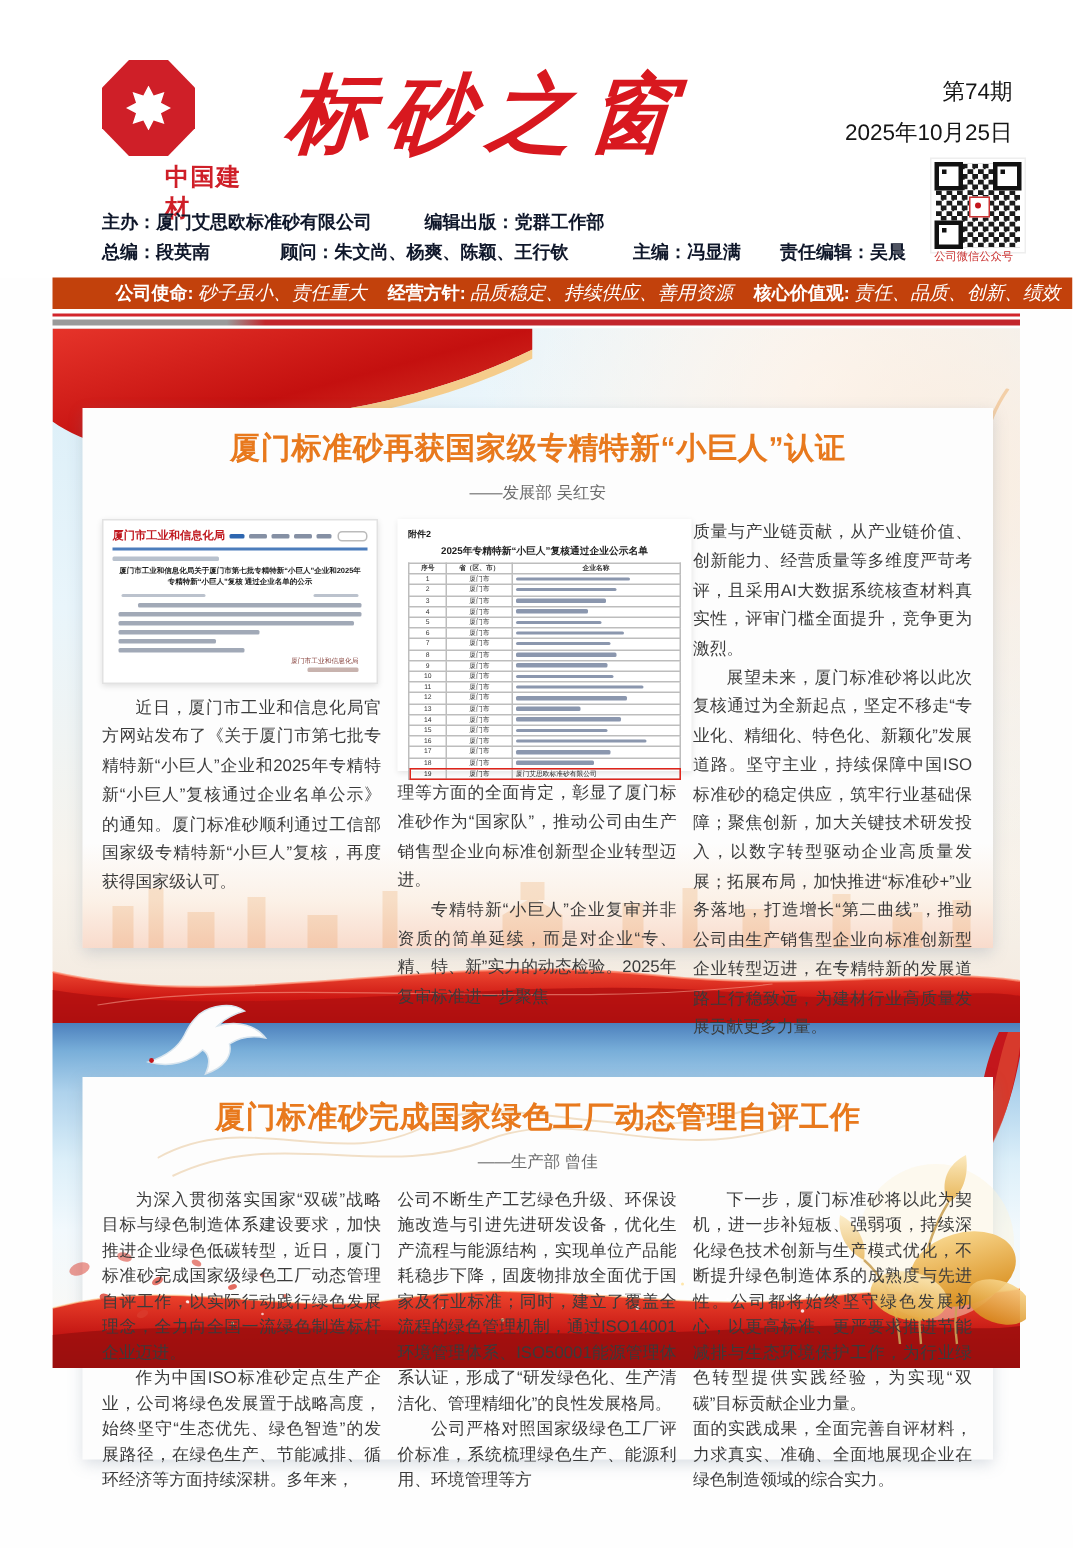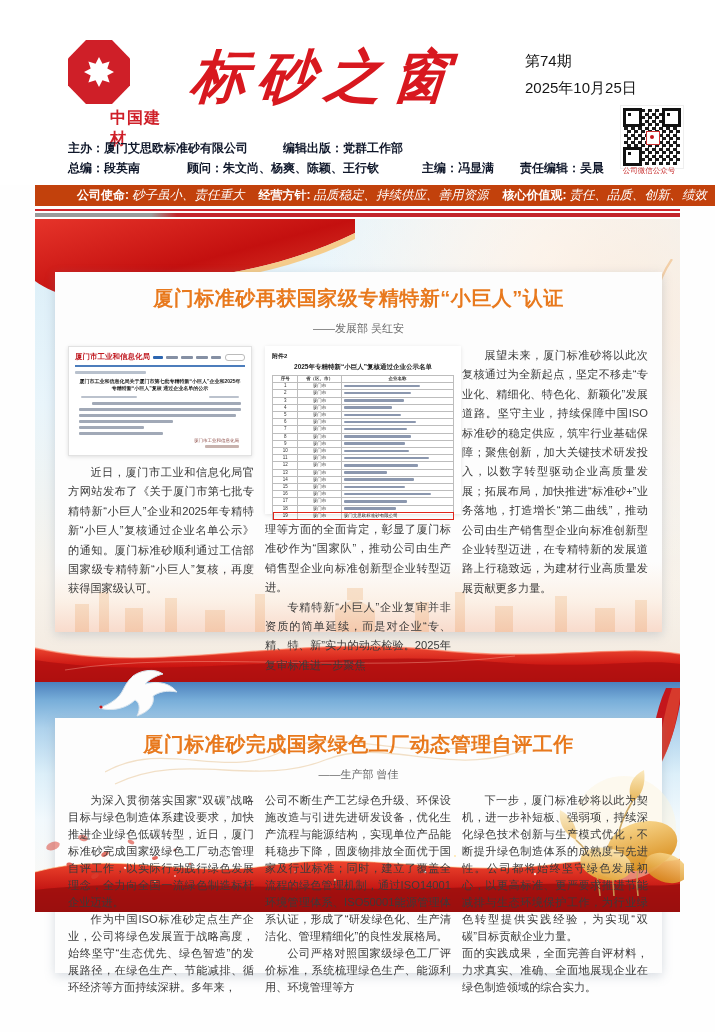--- a/index.html
+++ b/index.html
@@ -10,21 +10,21 @@
   .logo{position:absolute;left:66px;top:40px;width:110px;text-align:left;}
   .logo-oct{width:62px;height:64px;background:#cf1f28;margin-left:2px;position:relative;
     clip-path:polygon(29% 0,71% 0,100% 29%,100% 71%,71% 100%,29% 100%,0 71%,0 29%);}
   .logo-star{position:absolute;left:16px;top:17px;width:30px;height:30px;background:#fff;
     clip-path:polygon(50% 0%,61.5% 22.3%,85.4% 14.6%,77.7% 38.5%,100% 50%,77.7% 61.5%,85.4% 85.4%,61.5% 77.7%,50% 100%,38.5% 77.7%,14.6% 85.4%,22.3% 61.5%,0% 50%,22.3% 38.5%,14.6% 14.6%,38.5% 22.3%);}
   .logo-text{margin-top:4px;color:#cf1f28;font-weight:700;font-size:16px;letter-spacing:1px;margin-left:44px;}
   .paper-title{position:absolute;left:160px;top:30px;width:330px;height:92px;line-height:92px;
     text-align:center;color:#d8181f;font-family:"DejaVu Serif","Liberation Serif",serif;
     font-weight:700;font-style:italic;font-size:57px;letter-spacing:10px;white-space:nowrap;
     transform:skewX(-4deg);}
-  .issue{position:absolute;left:525px;top:52px;width:150px;text-align:left;color:#151515;}
+  .issue{position:absolute;left:525px;top:52px;width:150px;text-align:right;color:#151515;}
   .issue-no{font-size:15px;margin-bottom:8px;}
   .issue-date{font-size:15px;}
   .qr{position:absolute;left:621px;top:106px;width:56px;height:56px;background:
       repeating-conic-gradient(#1b1b1b 0% 25%,#fff 0% 50%);background-size:7px 7px;
       border:3px solid #fff;outline:1px solid #eee;}
   .finder{position:absolute;width:13px;height:13px;border:3px solid #111;background:#fff;}
   .finder::after{content:"";position:absolute;left:2px;top:2px;width:3px;height:3px;background:#111;}
   .f1{left:-1px;top:-1px}.f2{right:-1px;top:-1px}.f3{left:-1px;bottom:-1px}
   .qr-center{position:absolute;left:22px;top:22px;width:12px;height:12px;background:#fff;border:1px solid #c33;}
   .qr-center::after{content:"";position:absolute;left:3px;top:3px;width:4px;height:4px;background:#c4161c;border-radius:50%;}
@@ -343,20 +343,21 @@
                 </tbody>
             </table>
           </div>
           <div class="paras">
               <p class="para">理等方面的全面肯定，彰显了厦门标准砂作为“国家队”，推动公司由生产销售型企业向标准创新型企业转型迈进。</p>
               <p class="para ind">专精特新“小巨人”企业复审并非资质的简单延续，而是对企业“专、精、特、新”实力的动态检验。2025年复审标准进一步聚焦</p>
             </div>
         </div>
         <div class="col">
           <div class="paras">
+              <p class="para">质量与产业链贡献，从产业链价值、创新能力、经营质量等多维度严苛考评，且采用AI大数据系统核查材料真实性，评审门槛全面提升，竞争更为激烈。</p>
               <p class="para ind">展望未来，厦门标准砂将以此次复核通过为全新起点，坚定不移走“专业化、精细化、特色化、新颖化”发展道路。坚守主业，持续保障中国ISO标准砂的稳定供应，筑牢行业基础保障；聚焦创新，加大关键技术研发投入，以数字转型驱动企业高质量发展；拓展布局，加快推进“标准砂+”业务落地，打造增长“第二曲线”，推动公司由生产销售型企业向标准创新型企业转型迈进，在专精特新的发展道路上行稳致远，为建材行业高质量发展贡献更多力量。</p>
             </div>
         </div>
       </div>
     </div>
 
     <svg class="silk" width="645" height="52" viewBox="0 0 645 52">
       <defs>
         <linearGradient id="silkG" x1="0" y1="0" x2="0" y2="1">
           <stop offset="0" stop-color="#ee4a33"></stop>

